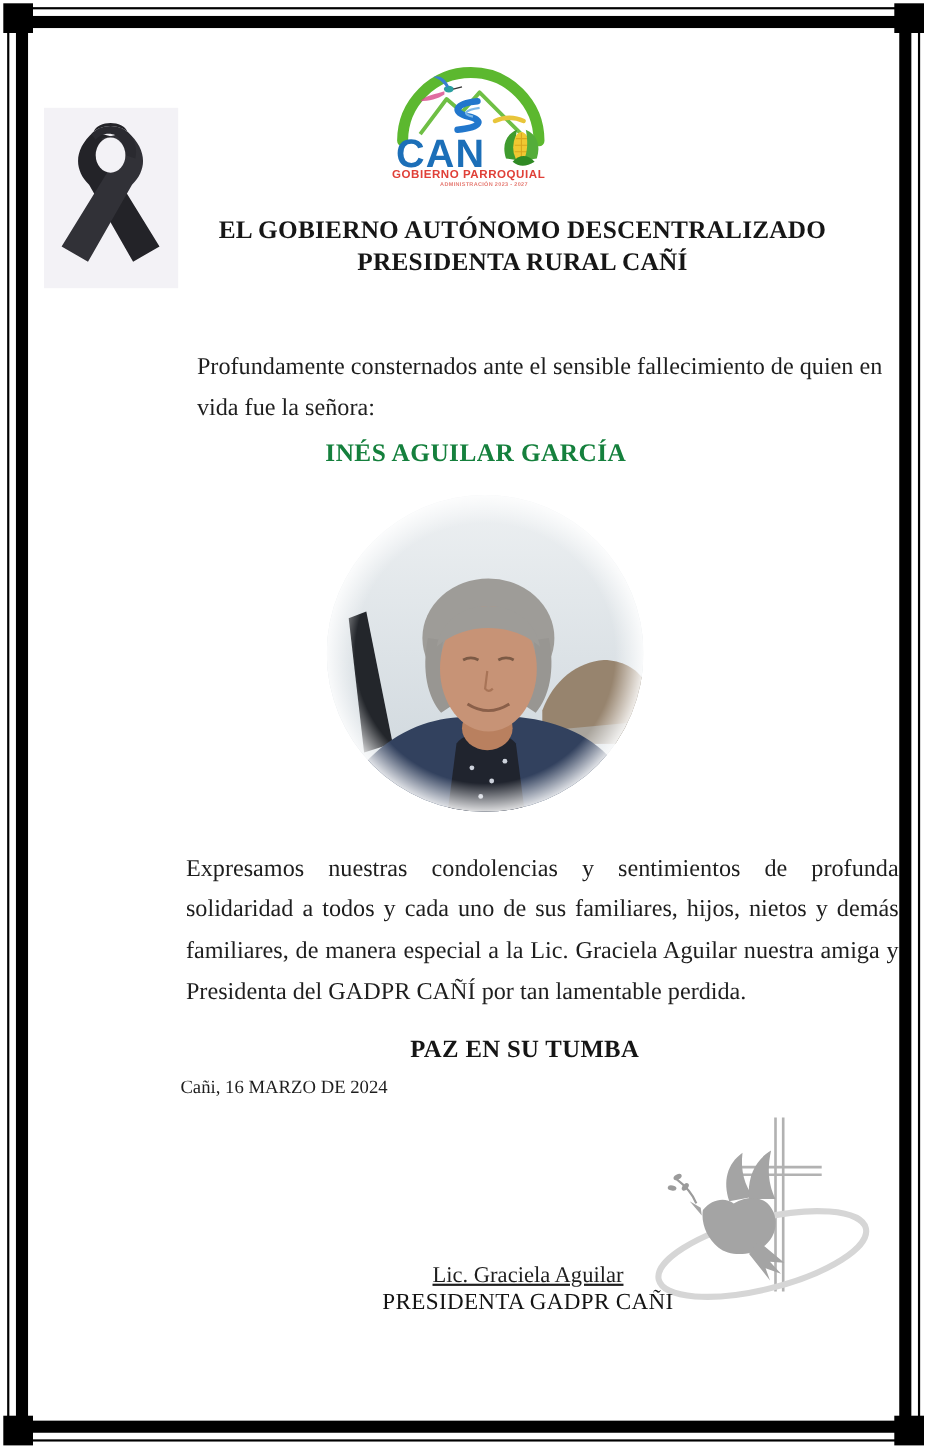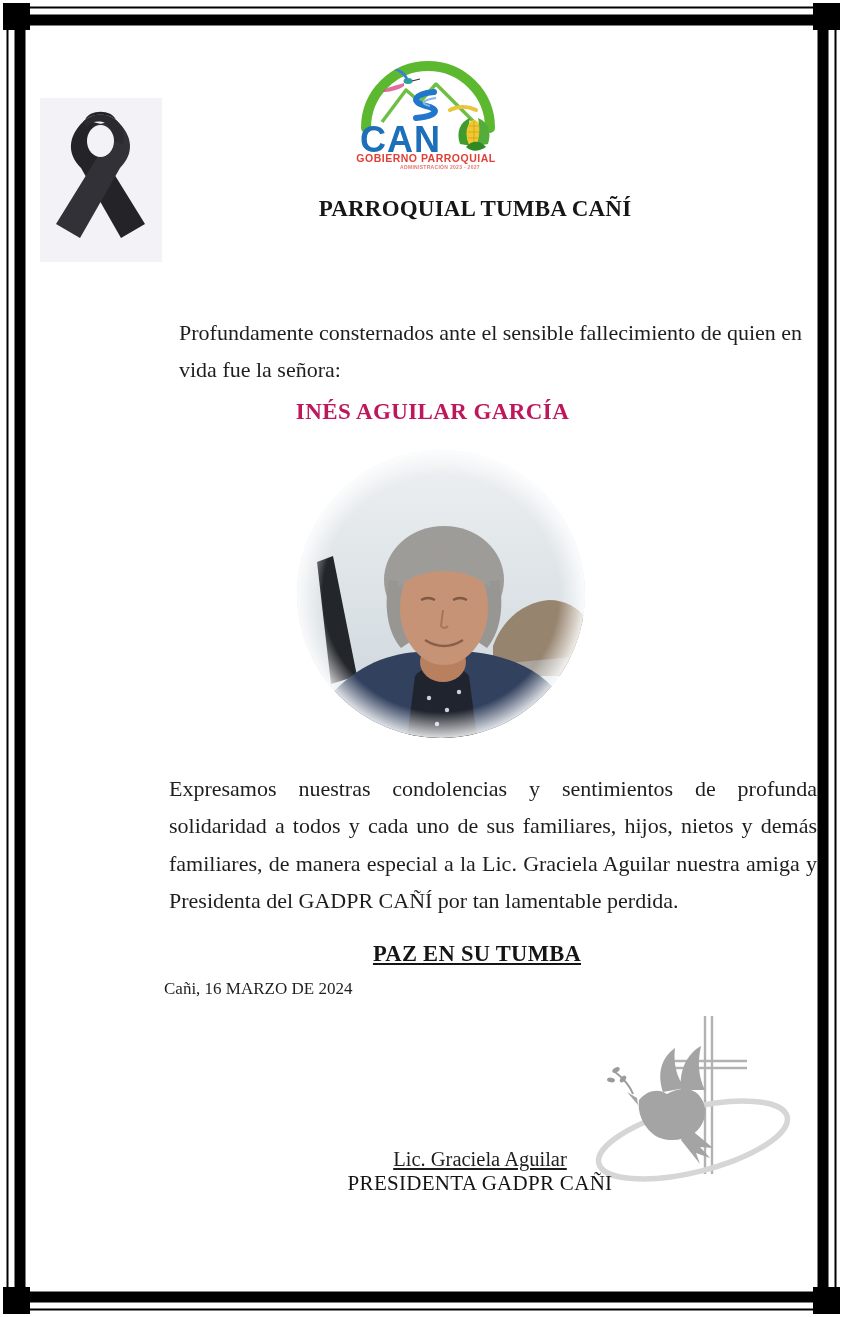--- a/index.html
+++ b/index.html
@@ -13,28 +13,28 @@
   #frame{left:0;top:0;width:843px;height:1317px;pointer-events:none;}
   
   .ribbon-block{left:40px;top:98px;width:122px;height:164px;background:#f3f2f6;}
   
   .logo{left:348px;top:48px;width:160px;height:122px;}
   
   .title{left:150px;top:194px;width:650px;text-align:center;
          font-weight:bold;font-size:23px;line-height:29px;color:#161616;letter-spacing:.2px;}
   .intro{left:164px;top:299px;width:636px;font-size:22px;line-height:37px;}
   .deceased{left:150px;top:399px;width:565px;text-align:center;font-weight:bold;
-            font-size:23px;letter-spacing:.4px;color:#be185d;}
+            font-size:23px;letter-spacing:.4px;color:#15803d;}
   .photo{left:297px;top:450px;width:288px;height:288px;border-radius:50%;overflow:hidden;
          box-shadow:inset 0 0 18px 10px rgba(255,255,255,.9);}
   .photo svg{display:block;}
   .condolence{left:152px;top:753px;width:648px;font-size:22px;line-height:37.4px;
               text-align:justify;}
   .rip{left:152px;top:941px;width:650px;text-align:center;font-weight:bold;
-       font-size:22.5px;letter-spacing:.3px;color:#151515;text-decoration:underline;}
+       font-size:22.5px;letter-spacing:.3px;color:#151515;}
   .dateline{left:164px;top:979px;font-size:17px;}
   .memorial{left:593px;top:1002px;width:207px;height:190px;}
   .signature{left:280px;top:1147px;width:400px;text-align:center;}
   .signature .sig-name{font-size:20.5px;line-height:24px;text-decoration:underline;}
   .signature .sig-title{font-size:21px;font-weight:normal;letter-spacing:.3px;line-height:25px;color:#141414;}
 </style>
 </head>
 <body>
 
 <svg id="frame" class="abs" width="843" height="1317" viewBox="0 0 843 1317">
@@ -83,21 +83,22 @@
       <path d="M140 96 C144 84 140 74 130 70 C132 80 132 90 128 98 Z" fill="#54ad3a"></path>
       <path d="M118 99 C124 92 132 92 138 99 C130 104 124 104 118 99 Z" fill="#2f8a24"></path>
     </g>
 
     <text x="78" y="114" text-anchor="middle" font-family="Liberation Sans, sans-serif" font-size="10.5" font-weight="800" fill="#e04038" letter-spacing=".5">GOBIERNO PARROQUIAL</text>
     <text x="92" y="121" text-anchor="middle" font-family="Liberation Sans, sans-serif" font-size="5" font-weight="700" fill="#e57a72" letter-spacing=".3">ADMINISTRACIÓN 2023 - 2027</text>
   </svg>
 </div>
 
 <div class="abs title">
-  <div>PARROQUIAL TUMBA CAÑÍ</div>
+  <div>EL GOBIERNO AUTÓNOMO DESCENTRALIZADO</div>
+  <div>PRESIDENTA RURAL CAÑÍ</div>
 </div>
 
 <p class="abs intro" style="margin:15px">Profundamente consternados ante el sensible fallecimiento de quien en vida fue la señora:</p>
 
 <div class="abs deceased">INÉS AGUILAR GARCÍA</div>
 
 <div class="abs photo">
   <svg width="288" height="288" viewBox="0 0 288 288">
     <defs>
       <linearGradient id="sky" x1="0" y1="0" x2="0" y2="1">

